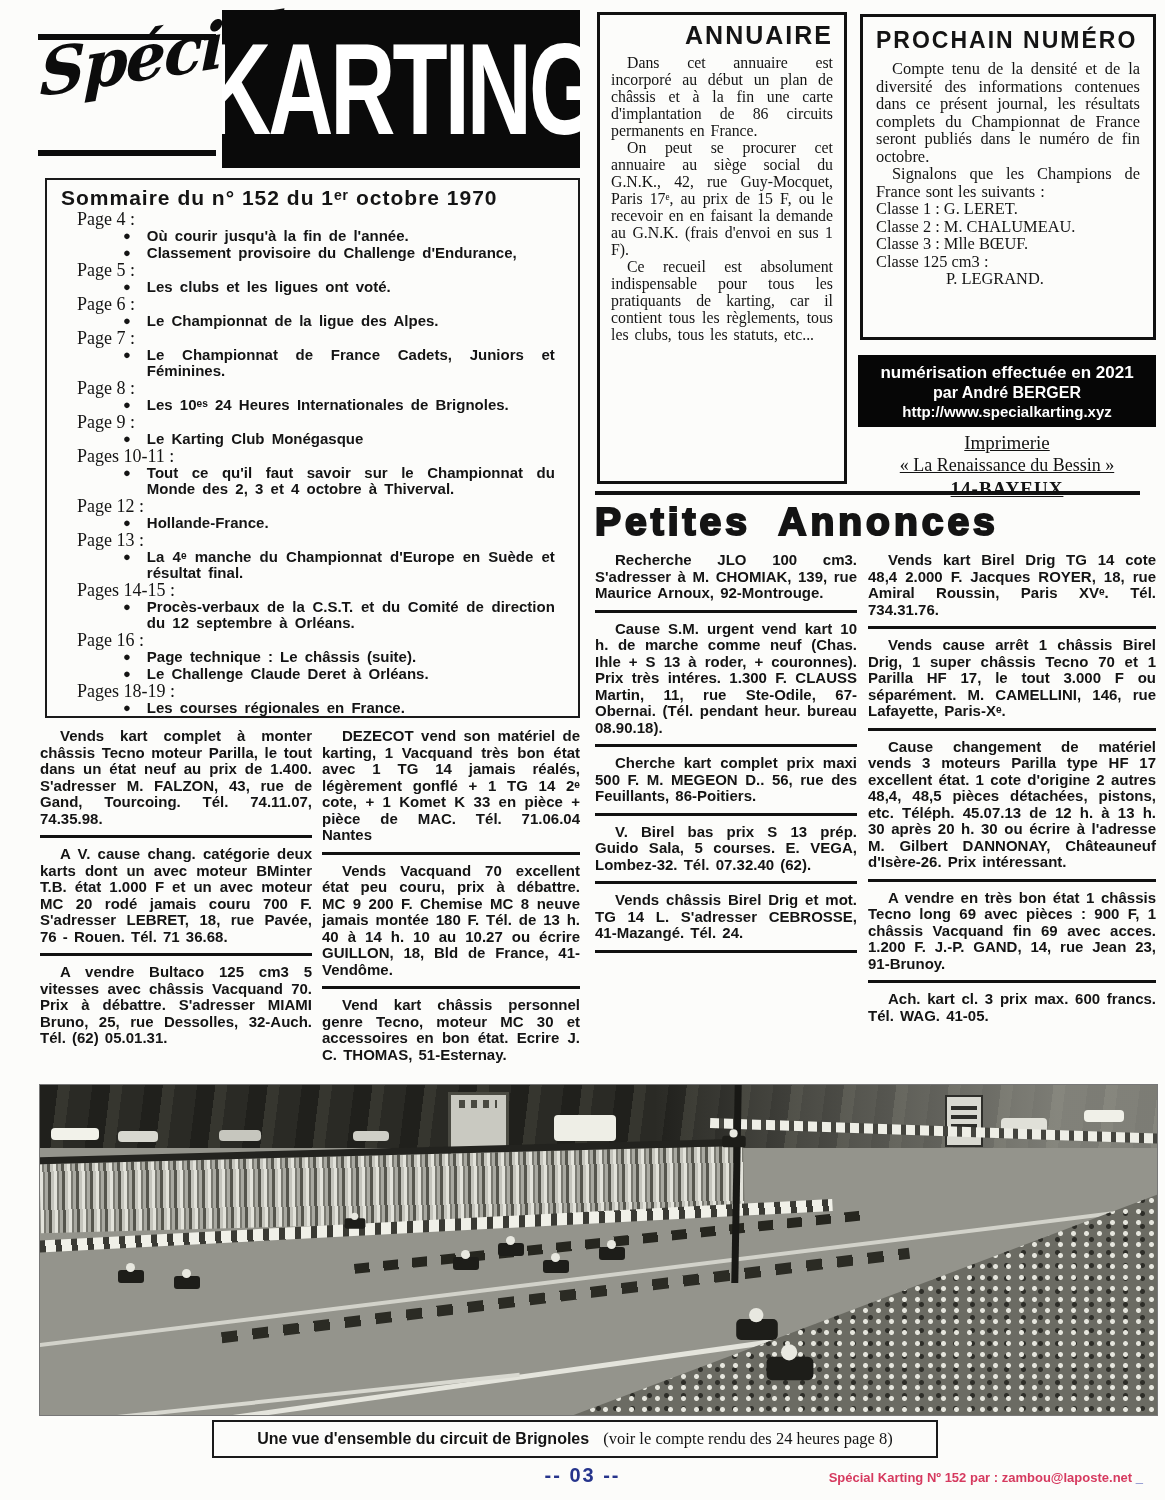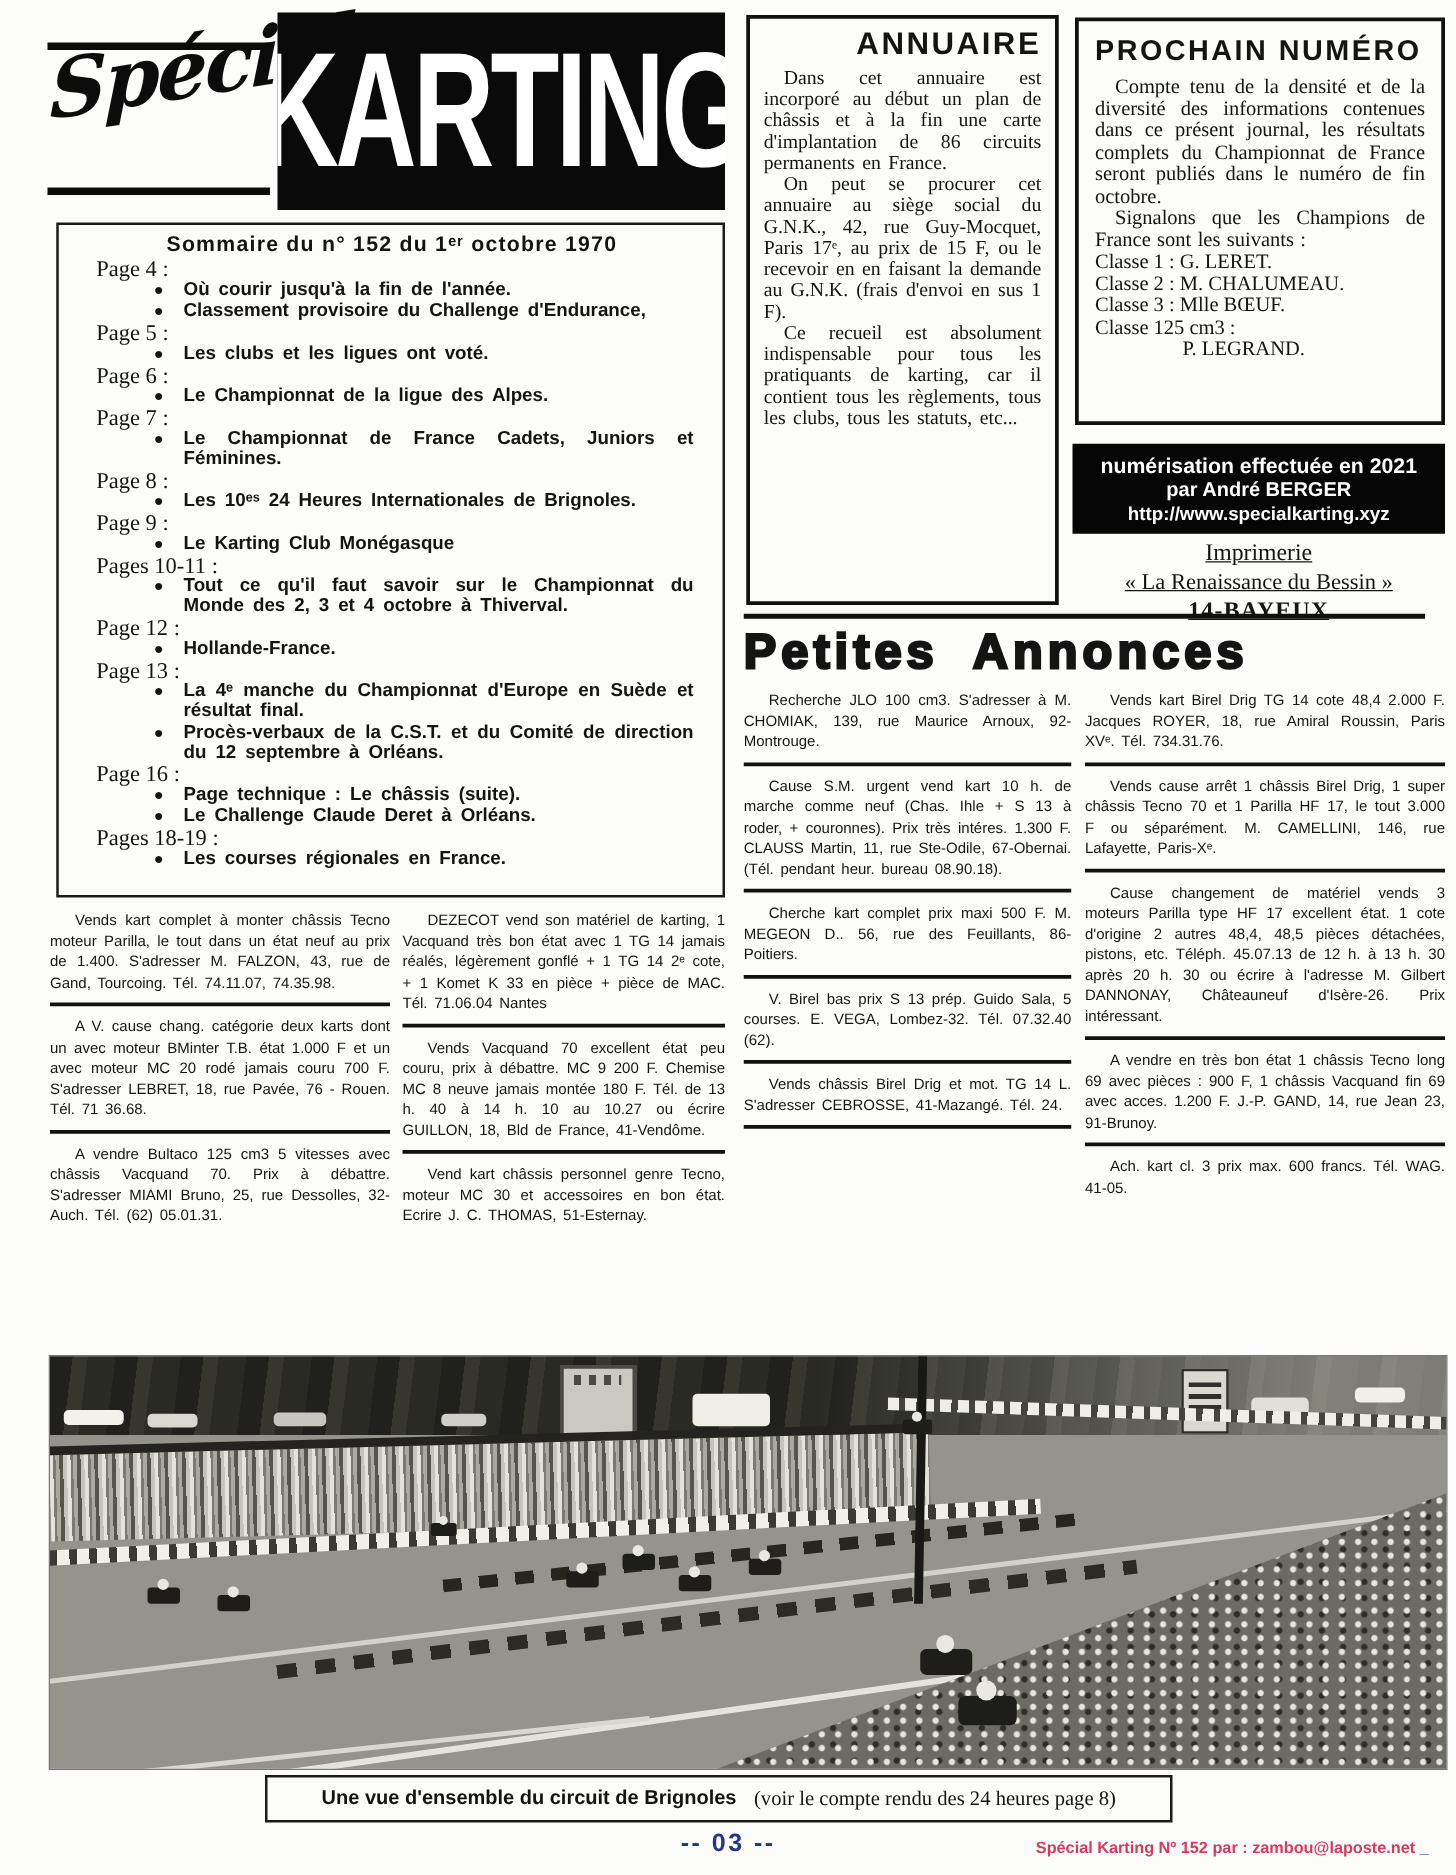--- a/index.html
+++ b/index.html
@@ -15,21 +15,21 @@
     font-style:italic;font-weight:700;font-size:64px;transform:rotate(-9deg) skewX(-10deg);
     transform-origin:left center;letter-spacing:-2px;color:#0c0c0c;}
   .logo-block{position:absolute;left:222px;top:10px;width:358px;height:158px;background:#0a0a0a;
     display:flex;align-items:center;justify-content:center;overflow:hidden;}
   .logo-block span{color:#fff;font-weight:700;font-size:92px;letter-spacing:-3px;
     transform:scaleY(1.42) scaleX(.98);display:block;line-height:1;}
 
   
   .sommaire{position:absolute;left:45px;top:178px;width:535px;height:540px;
     border:2px solid #1a1a1a;box-sizing:border-box;padding:6px 12px 4px 14px;}
-  .som-title{text-align:center;font-weight:700;font-size:17px;letter-spacing:1px;margin-bottom:0;}
+  .som-title{text-align:left;font-weight:700;font-size:21px;letter-spacing:1px;margin-bottom:0;}
   .som-page{font-family:"Liberation Serif",serif;font-size:18px;line-height:15px;padding-left:16px;margin-top:2px;}
   .som-entry{display:flex;gap:16px;padding-left:62px;margin:1px 0;}
   .som-entry .bullet{font-size:13px;line-height:16px;flex:0 0 auto;}
   .som-entry .etext{font-weight:700;font-size:15px;line-height:16px;width:408px;
     text-align:justify;word-spacing:3px;}
 
   
   .annuaire{position:absolute;left:597px;top:12px;width:250px;height:472px;border:3px solid #111;
     box-sizing:border-box;padding:4px 11px;font-family:"Liberation Serif",serif;}
   .ann-title{text-align:right;font-family:"Liberation Sans",sans-serif;font-weight:700;
@@ -55,21 +55,21 @@
     font-family:"Liberation Serif",serif;text-decoration:underline;}
   .printer .p1{font-size:19px;line-height:22px;}
   .printer .p2{font-size:18px;line-height:22px;}
   .printer .p3{font-weight:700;font-size:19px;letter-spacing:1px;line-height:26px;}
 
   
   .pa-rule{position:absolute;left:595px;top:491px;width:545px;height:4px;background:#111;}
   .pa-title{position:absolute;left:595px;top:500px;font-weight:700;font-size:39px;
     letter-spacing:4px;-webkit-text-stroke:2.2px #141414;word-spacing:14px;}
   .ads{position:absolute;}
-  .ads .ad{margin:4px 0;font-weight:400;font-size:12px;line-height:16.5px;text-align:justify;
+  .ads .ad{margin:4px 0;font-weight:700;font-size:15px;line-height:16.5px;text-align:justify;
     text-indent:20px;word-spacing:2px;}
   .ad-sep{height:3px;background:#111;margin:8px 0;}
   .col-mid{left:595px;top:548px;width:262px;}
   .col-right{left:868px;top:548px;width:288px;}
   .col-left1{left:40px;top:724px;width:272px;}
   .col-left2{left:322px;top:724px;width:258px;}
 
   
   .photo{position:absolute;left:40px;top:1085px;width:1117px;height:330px;background:#94948c;
     overflow:hidden;outline:1px solid #777;}
@@ -186,20 +186,21 @@
         <span class="bullet">●</span>
         <span class="etext">Hollande-France.</span>
       </div>
 
     <div class="som-page">Page 13 :</div>
     <div class="som-entry">
         <span class="bullet">●</span>
         <span class="etext">La 4ᵉ manche du Championnat d'Europe en Suède et résultat final.</span>
       </div>
 
+    <div class="som-page">Pages 14-15 :</div>
     <div class="som-entry">
         <span class="bullet">●</span>
         <span class="etext">Procès-verbaux de la C.S.T. et du Comité de direction du 12 septembre à Orléans.</span>
       </div>
 
     <div class="som-page">Page 16 :</div>
     <div class="som-entry">
         <span class="bullet">●</span>
         <span class="etext">Page technique : Le châssis (suite).</span>
       </div>

